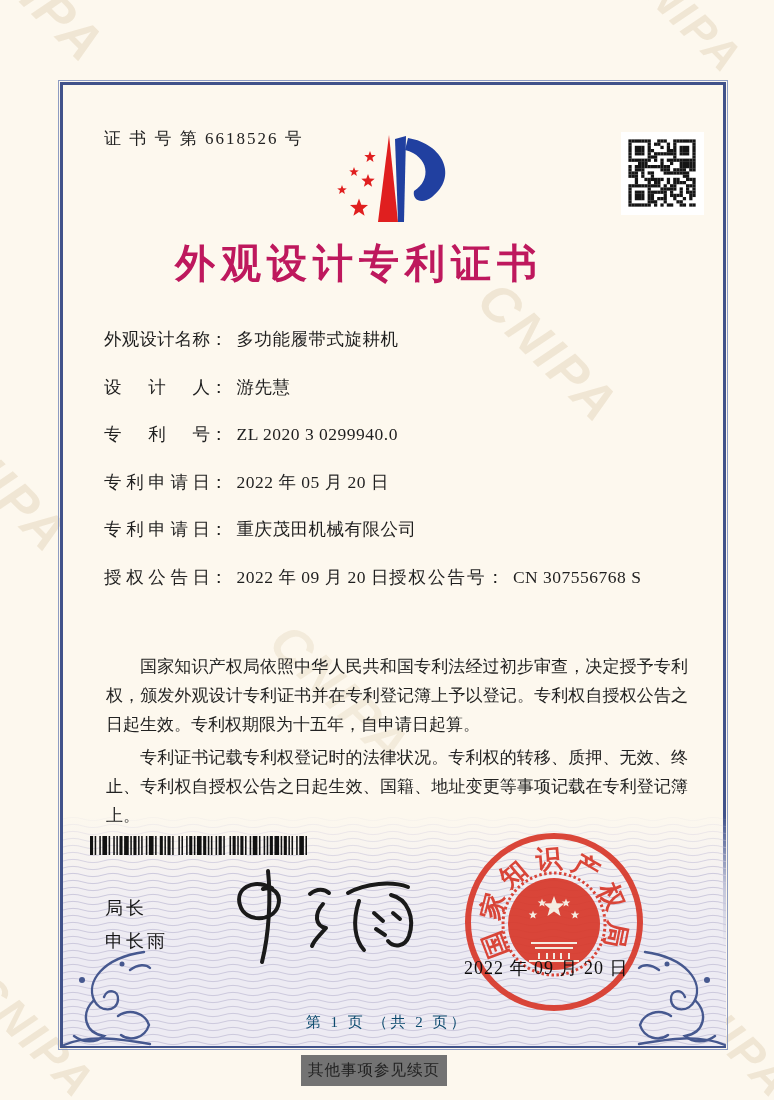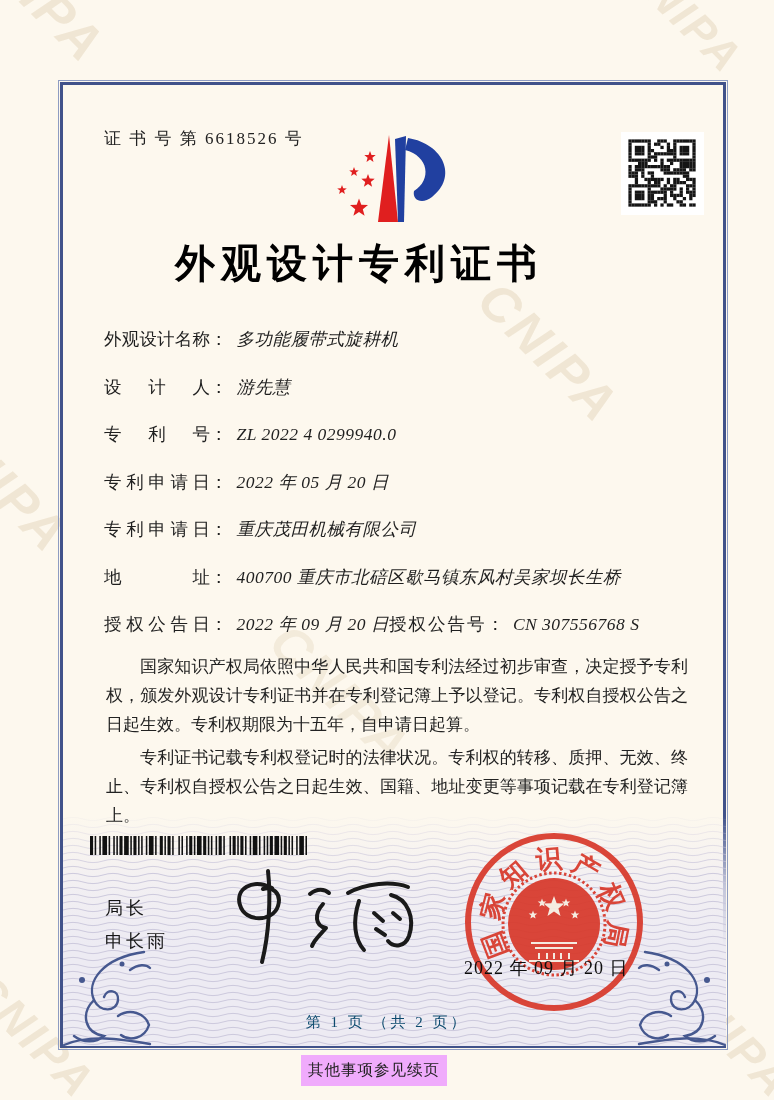--- a/index.html
+++ b/index.html
@@ -28,31 +28,31 @@
     position:absolute;left:1px;top:1px;right:1px;bottom:1px;
     border:3px solid #41528a;
   }
   .certno{
     position:absolute;left:104px;top:127px;
     font-size:17px;letter-spacing:2px;color:#222;
   }
   .title{
     position:absolute;left:0;top:236px;width:718px;
     text-align:center;font-size:40px;font-weight:bold;
-    letter-spacing:6px;color:#000000;
+    letter-spacing:6px;color:#be185d;
   }
   .fields{position:absolute;left:104px;top:330px;width:600px;}
   .frow{margin-bottom:28.5px;font-size:17.5px;line-height:19px;white-space:nowrap;}
   .flabel{
     display:inline-block;width:106px;
     text-align:justify;text-align-last:justify;
     vertical-align:bottom;
   }
   .fcolon{display:inline-block;margin-right:9px;}
-  .fvalue{letter-spacing:0.5px;font-style:italic;}
+  .fvalue{letter-spacing:0.5px;}
   .fgroup2{}
   .flabel2{letter-spacing:2px;}
   .paras{
     position:absolute;left:102px;top:648px;width:590px;
     font-size:17px;line-height:29px;text-align:justify;
     color:#222;
   }
   .paras p{margin:4px;text-indent:2em;}
   .band{
     position:absolute;left:63px;top:816px;width:663px;height:230px;
@@ -71,21 +71,21 @@
   .sealdate{
     position:absolute;left:464px;top:956px;z-index:5;
     font-size:18px;letter-spacing:1px;color:#0d0d0d;white-space:nowrap;
   }
   .pagefoot{
     position:absolute;left:0;top:1013px;width:774px;text-align:center;
     font-size:15px;letter-spacing:3px;color:#0c4a6e;z-index:6;
   }
   .contnote{
     position:absolute;left:301px;top:1055px;width:146px;height:31px;
-    background:#f0abfc;z-index:6;
+    background:#737373;z-index:6;
     display:flex;align-items:center;justify-content:center;
     font-size:15.5px;letter-spacing:1px;color:#222;
   }
   .qrbox{position:absolute;left:621px;top:132px;width:83px;height:83px;background:#ffffff;}
   .logo{position:absolute;left:325px;top:125px;}
 </style>
 </head>
 <body>
 
 <div class="wm" style="left:-52px;top:-38px;">CNIPA</div>
@@ -444,30 +444,27 @@
 <div class="title">外观设计专利证书</div>
 
 <div class="fields">
   <div class="frow">
     <span class="flabel">外观设计名称</span><span class="fcolon">：</span><span class="fvalue">多功能履带式旋耕机</span>
   </div>
   <div class="frow">
     <span class="flabel">设计人</span><span class="fcolon">：</span><span class="fvalue">游先慧</span>
   </div>
   <div class="frow">
-    <span class="flabel">专利号</span><span class="fcolon">：</span><span class="fvalue">ZL 2022 4 0299940.0</span>
+    <span class="flabel">专利号</span><span class="fcolon">：</span><span class="fvalue">ZL 2020 3 0299940.0</span>
   </div>
   <div class="frow">
     <span class="flabel">专利申请日</span><span class="fcolon">：</span><span class="fvalue">2022 年 05 月 20 日</span>
   </div>
   <div class="frow">
     <span class="flabel">专利申请日</span><span class="fcolon">：</span><span class="fvalue">重庆茂田机械有限公司</span>
-  </div>
-  <div class="frow">
-    <span class="flabel">地址</span><span class="fcolon">：</span><span class="fvalue">400700 重庆市北碚区歇马镇东风村吴家坝长生桥</span>
   </div>
   <div class="frow">
     <span class="flabel">授权公告日</span><span class="fcolon">：</span><span class="fvalue">2022 年 09 月 20 日</span><span class="fgroup2"><span class="flabel2">授权公告号</span><span class="fcolon">：</span><span class="fvalue">CN 307556768 S</span></span>
   </div>
 </div>
 
 <div class="paras">
   <p>国家知识产权局依照中华人民共和国专利法经过初步审查，决定授予专利权，颁发外观设计专利证书并在专利登记簿上予以登记。专利权自授权公告之日起生效。专利权期限为十五年，自申请日起算。</p>
   <p>专利证书记载专利权登记时的法律状况。专利权的转移、质押、无效、终止、专利权自授权公告之日起生效、国籍、地址变更等事项记载在专利登记簿上。</p>
 </div>

